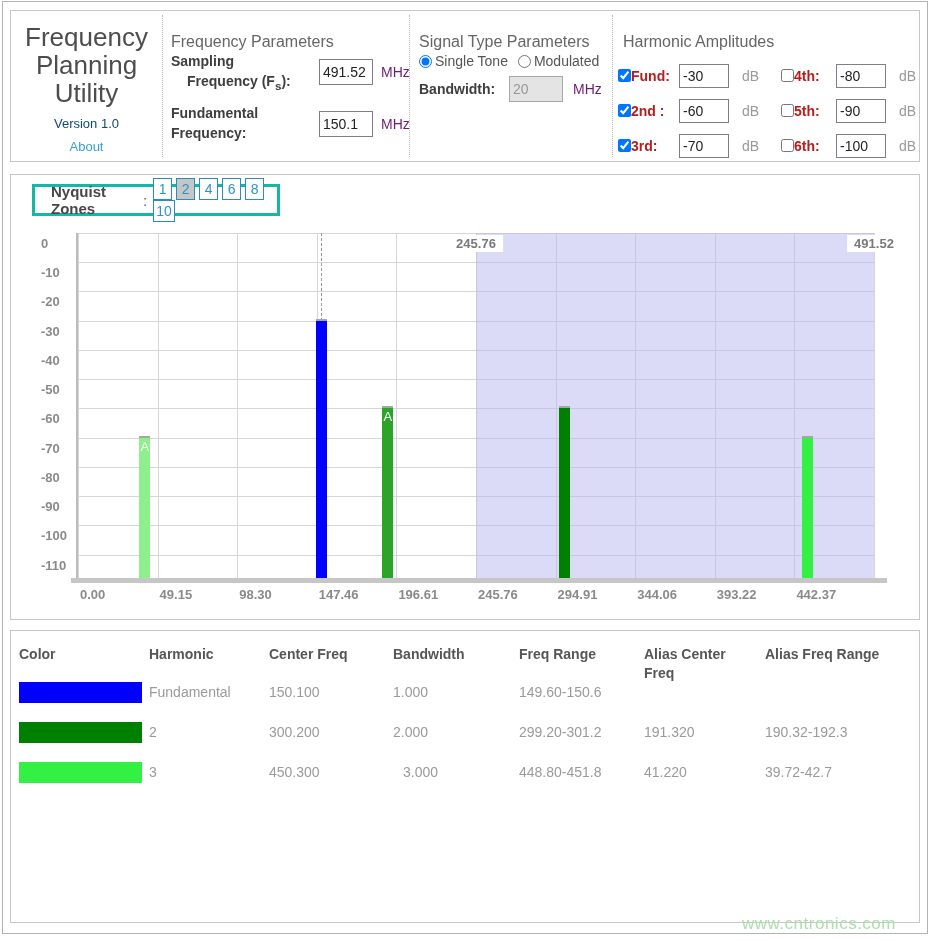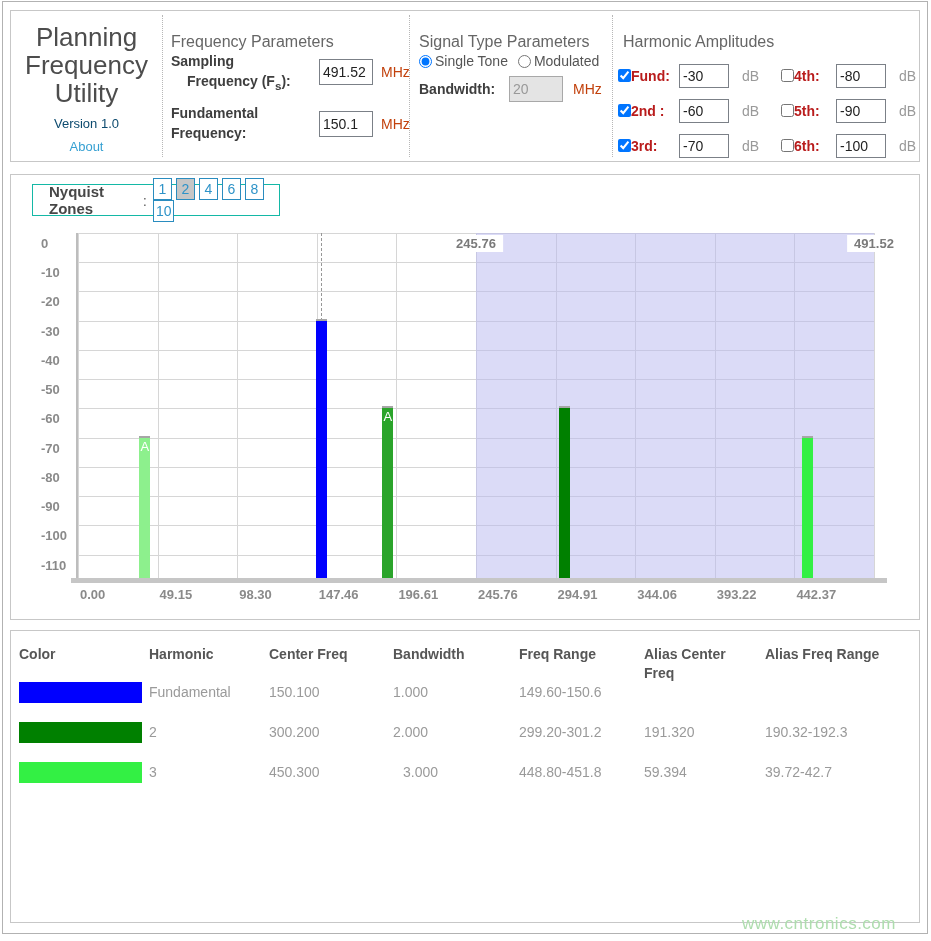--- a/index.html
+++ b/index.html
@@ -12,34 +12,34 @@
   .chart-panel  { left:10px; top:174px; width:910px; height:446px; }
   .table-panel  { left:10px; top:630px; width:910px; height:293px; }
   .vsep { position:absolute; top:4px; bottom:4px; width:0; border-left:1px dotted #b7b7b7; }
   
   .title-col { position:absolute; left:0; top:0; width:151px; height:100%; text-align:center; }
   .app-title { margin-top:12px; font-size:26px; line-height:28px; color:#4d4d4d; }
   .version { margin-top:9px; font-size:13px; color:#0c4a6e; }
   .about { display:inline-block; margin-top:8px; font-size:13px; color:#36a0d2; text-decoration:none; cursor:pointer; }
   .sec-heading { position:absolute; font-size:16px; color:#666; }
   .blabel { position:absolute; font-size:14px; font-weight:bold; color:#3e3e3e; }
-  .unit { position:absolute; font-size:14px; color:#c2410c; }
+  .unit { position:absolute; font-size:14px; color:#701a75; }
   .tinput { position:absolute; width:54px; height:26px; border:1px solid #7b8087; font-size:14px; color:#222; padding:2px 3px; font-family:"Liberation Sans",sans-serif; }
   .tinput:disabled { background:#e4e4e4; color:#999; border-color:#a8a8a8; }
   .radio-row { position:absolute; left:408px; top:42px; font-size:14px; color:#555; }
   .radio-row label { margin-right:10px; }
   .radio-row input { vertical-align:-2px; margin-right:3px; }
   .ha-col { position:absolute; top:47px; }
   .ha-row { display:grid; align-items:center; height:35px; }
   .ha-row input[type=checkbox] { width:13px; height:13px; }
   .ha-row .hl { font-size:14px; font-weight:bold; color:#b91c1c; }
   .ha-row .hi { width:50px; height:24px; border:1px solid #7b8087; font-size:14px; color:#222; padding:1px 3px; font-family:"Liberation Sans",sans-serif;}
   .ha-row .hu { font-size:14px; color:#999; padding-left:7px; }
   
-  .mini-box { position:absolute; top:9px; height:32px; border:1px solid #14b8a6; display:flex; align-items:center; }
+  .mini-box { position:absolute; top:9px; height:32px; border:3px solid #14b8a6; display:flex; align-items:center; }
   .nyq-box { left:21px; width:248px; padding-left:16px; }
   .nyq-label { font-size:15px; font-weight:bold; color:#474747; }
   .nyq-colon { font-size:15px; color:#666; margin:0 6px 0 1px; }
   .zone-btn { display:inline-block; min-width:19px; height:22px; line-height:20px; text-align:center; border:1px solid #2a8cbf; color:#2e93c8; font-size:14px; margin-right:4px; padding:0 2px; cursor:pointer; background:#fff; }
   .zone-btn.selected { background:#c6c6c6; }
   .ibhd-box { left:469px; width:409px; padding-left:6px; }
   .ibhd-box input { width:13px; height:13px; }
   .ibhd-label { font-size:14.5px; font-weight:bold; color:#3e3e3e; }
   .ibhd-link { font-size:14.5px; color:#36a0d2; text-decoration:none; margin-left:5px; cursor:pointer; }
   
@@ -65,22 +65,22 @@
 </style>
 </head>
 <body>
 
 <div class="page">
   <div class="outer-border"></div>
 
   <section class="panel header-panel">
     <div class="title-col">
       <div class="app-title">
+        <div>Frequency</div>
         <div>Planning</div>
-        <div>Frequency</div>
         <div>Utility</div>
       </div>
       <div class="version">Version 1.0</div>
       <a class="about">About</a>
     </div>
     <div class="vsep" style="left:151px;"></div>
     <div class="vsep" style="left:398px;"></div>
     <div class="vsep" style="left:601px;"></div>
 
     <div class="sec-heading" style="left:160px; top:22px;">Frequency Parameters</div>
@@ -240,19 +240,19 @@
         <div class="td" style="left: 258px; top: 91px;">300.200</div>
         <div class="td" style="left: 382px; top: 91px;">2.000</div>
         <div class="td" style="left: 508px; top: 91px;">299.20-301.2</div>
         <div class="td" style="left: 633px; top: 91px;">191.320</div>
         <div class="td" style="left: 754px; top: 91px;">190.32-192.3</div>
         <div class="swatch" style="top: 131px; background: rgb(51, 240, 68);"></div>
         <div class="td" style="left: 138px; top: 131px;">3</div>
         <div class="td" style="left: 258px; top: 131px;">450.300</div>
         <div class="td" style="left: 392px; top: 131px;">3.000</div>
         <div class="td" style="left: 508px; top: 131px;">448.80-451.8</div>
-        <div class="td" style="left: 633px; top: 131px;">59.394</div>
+        <div class="td" style="left: 633px; top: 131px;">41.220</div>
         <div class="td" style="left: 754px; top: 131px;">39.72-42.7</div>
       </div>
   </section>
 
   <div class="watermark">www.cntronics.com</div>
 </div>
 
 </body></html>

